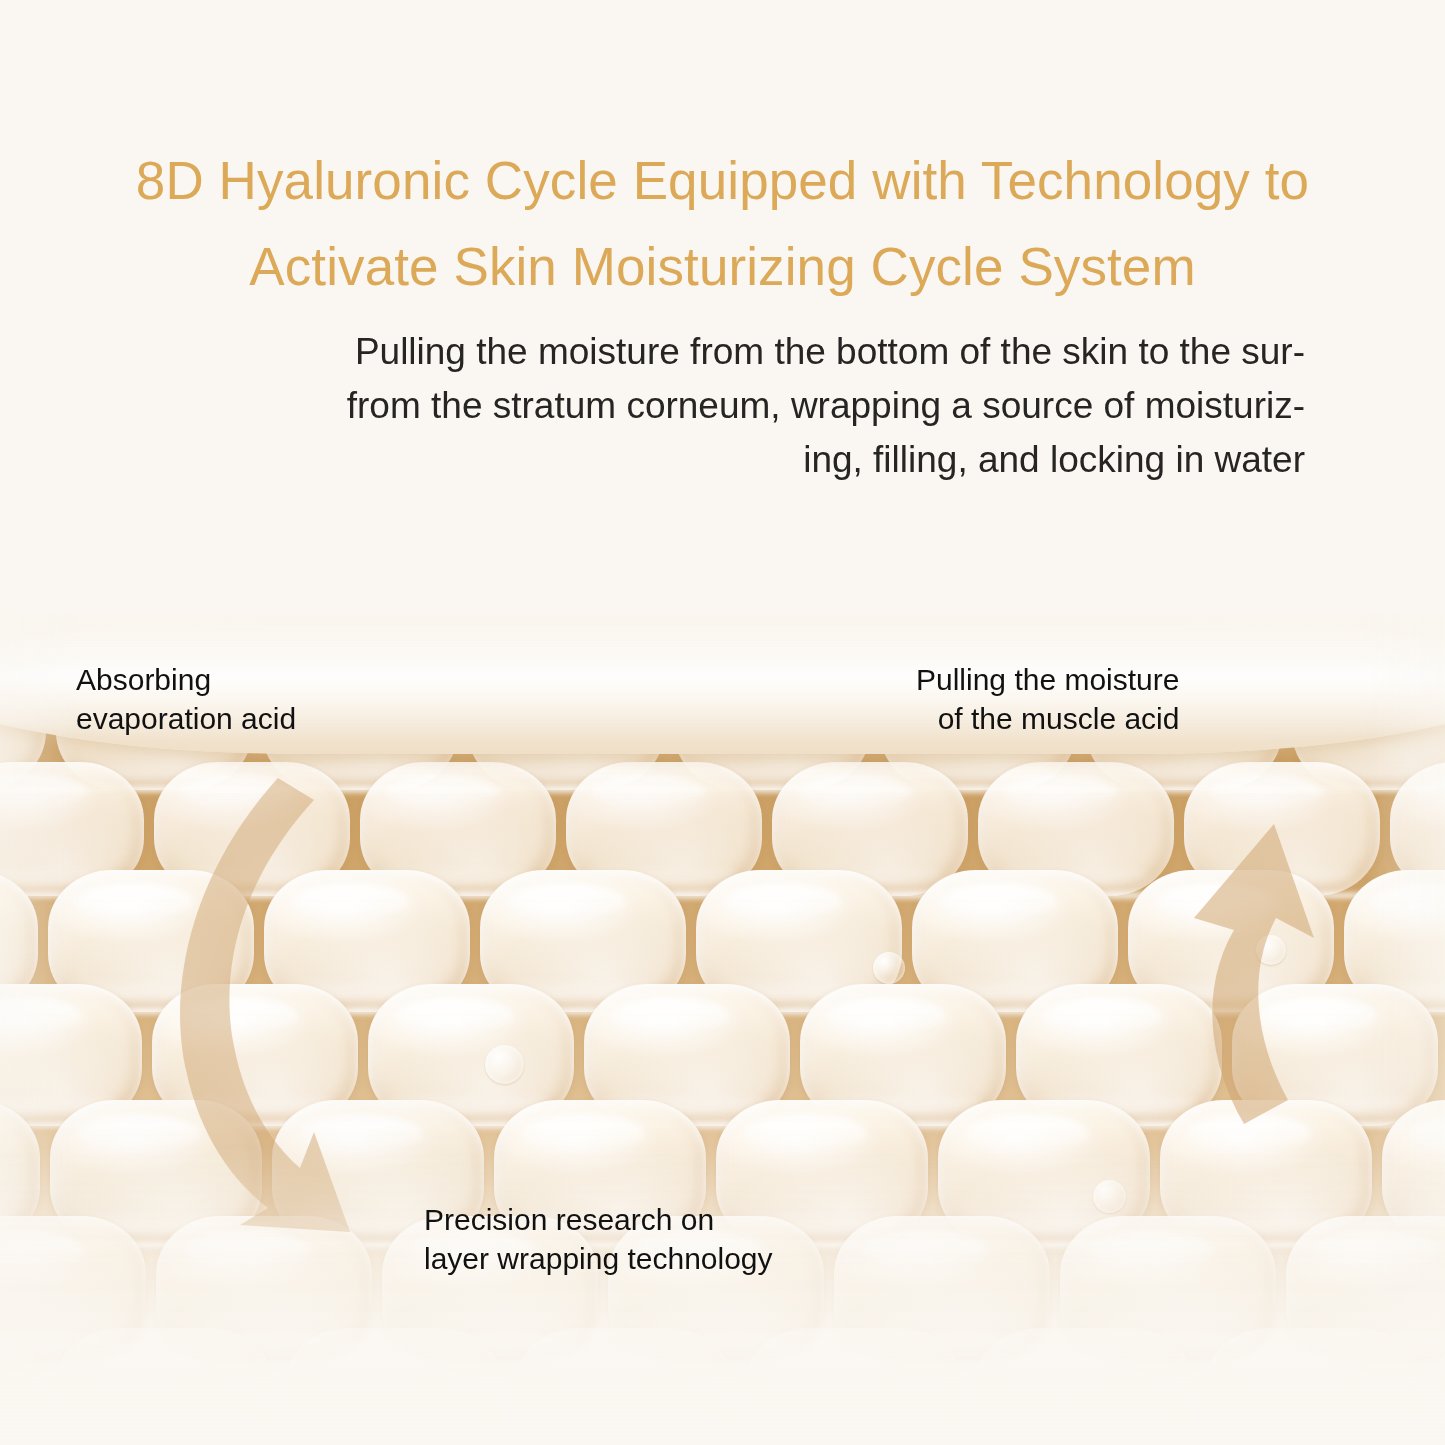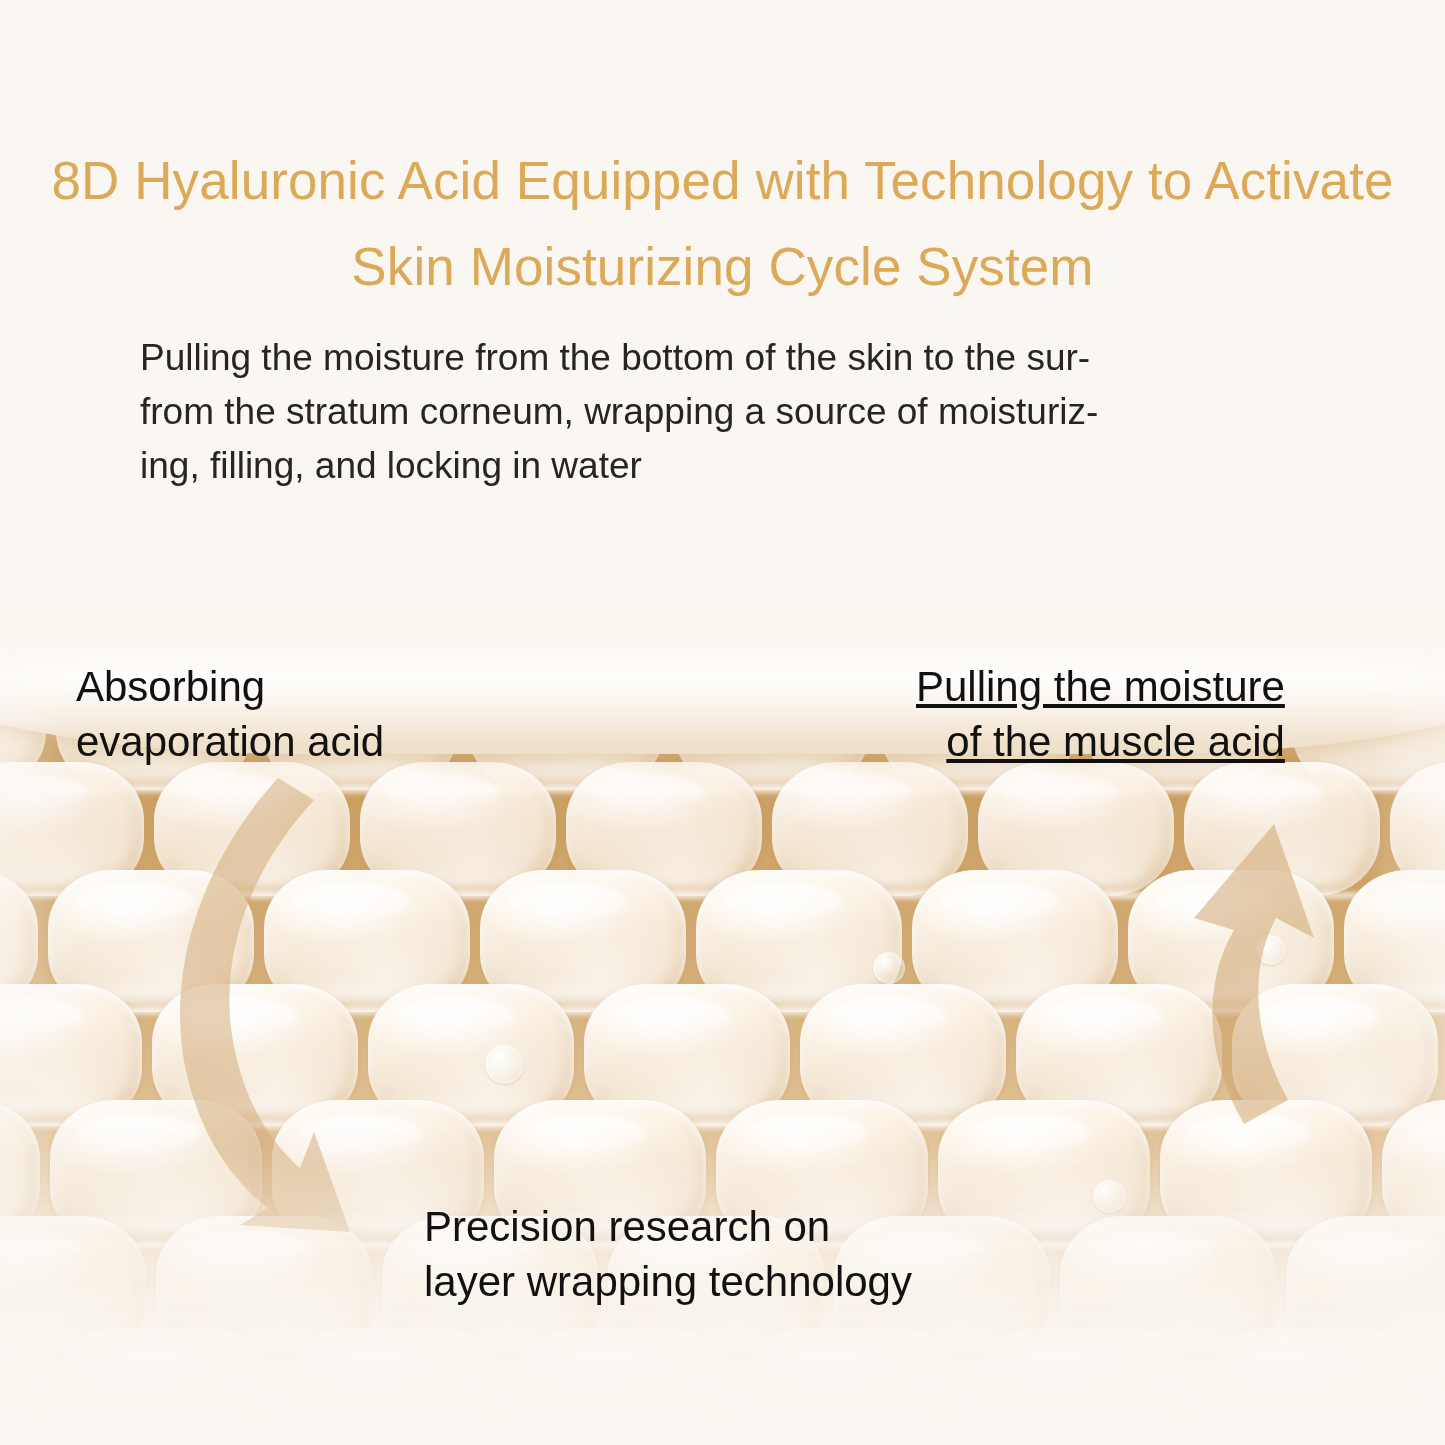--- a/index.html
+++ b/index.html
@@ -38,27 +38,27 @@
     color: #dca958;
     font-size: 53px;
     line-height: 1.62;
     font-weight: 400;
     letter-spacing: 0.1px;
     padding: 0 40px;
     margin: 0;
   }
 
   .subcopy {
-    margin: 21px auto 0 auto;
+    margin: 15px auto 0 auto;
     width: 1165px;
     color: #262523;
     font-size: 37px;
     line-height: 1.47;
     font-weight: 400;
-    text-align: left;
+    text-align: right;
   }
   .subcopy .ln { display: block; white-space: nowrap; }
 
   
   .photo-panel {
     position: absolute;
     left: 0;
     top: 612px;
     width: 1445px;
     height: 833px;
@@ -191,42 +191,42 @@
     z-index: 4;
     pointer-events: none;
   }
   .arrow-left  { left: 128px; top: 770px; }
   .arrow-right { left: 1148px; top: 790px; }
 
   
   .callout {
     position: absolute;
     color: #111111;
-    font-size: 42px;
+    font-size: 30px;
     line-height: 1.30;
     font-weight: 400;
     z-index: 8;
     white-space: nowrap;
   }
   .callout .ln { display: block; }
 
   .callout-absorb  { left: 76px;  top: 660px; text-align: left; }
-  .callout-pull    { left: 916px; top: 660px; text-align: right; text-decoration: underline; }
+  .callout-pull    { left: 916px; top: 660px; text-align: right; }
   .callout-pull .ln:nth-child(2) { text-align: right; }
   .callout-precision { left: 424px; top: 1176px; text-align: left; margin-top: 24px; }
 </style>
 </head>
 <body>
 
 <div id="page">
 
   <div class="header-block">
 
     <h1 class="headline">
-      <span class="ln">8D Hyaluronic Acid Equipped with Technology</span>
+      <span class="ln">8D Hyaluronic Cycle Equipped with Technology</span>
       <span class="ln">to Activate Skin Moisturizing Cycle System</span>
     </h1>
 
     <p class="subcopy">
       <span class="ln">Pulling the moisture from the bottom of the skin to the sur-</span>
       <span class="ln">from the stratum corneum, wrapping a source of moisturiz-</span>
       <span class="ln">ing, filling, and locking in water</span>
     </p>
   </div>
 

